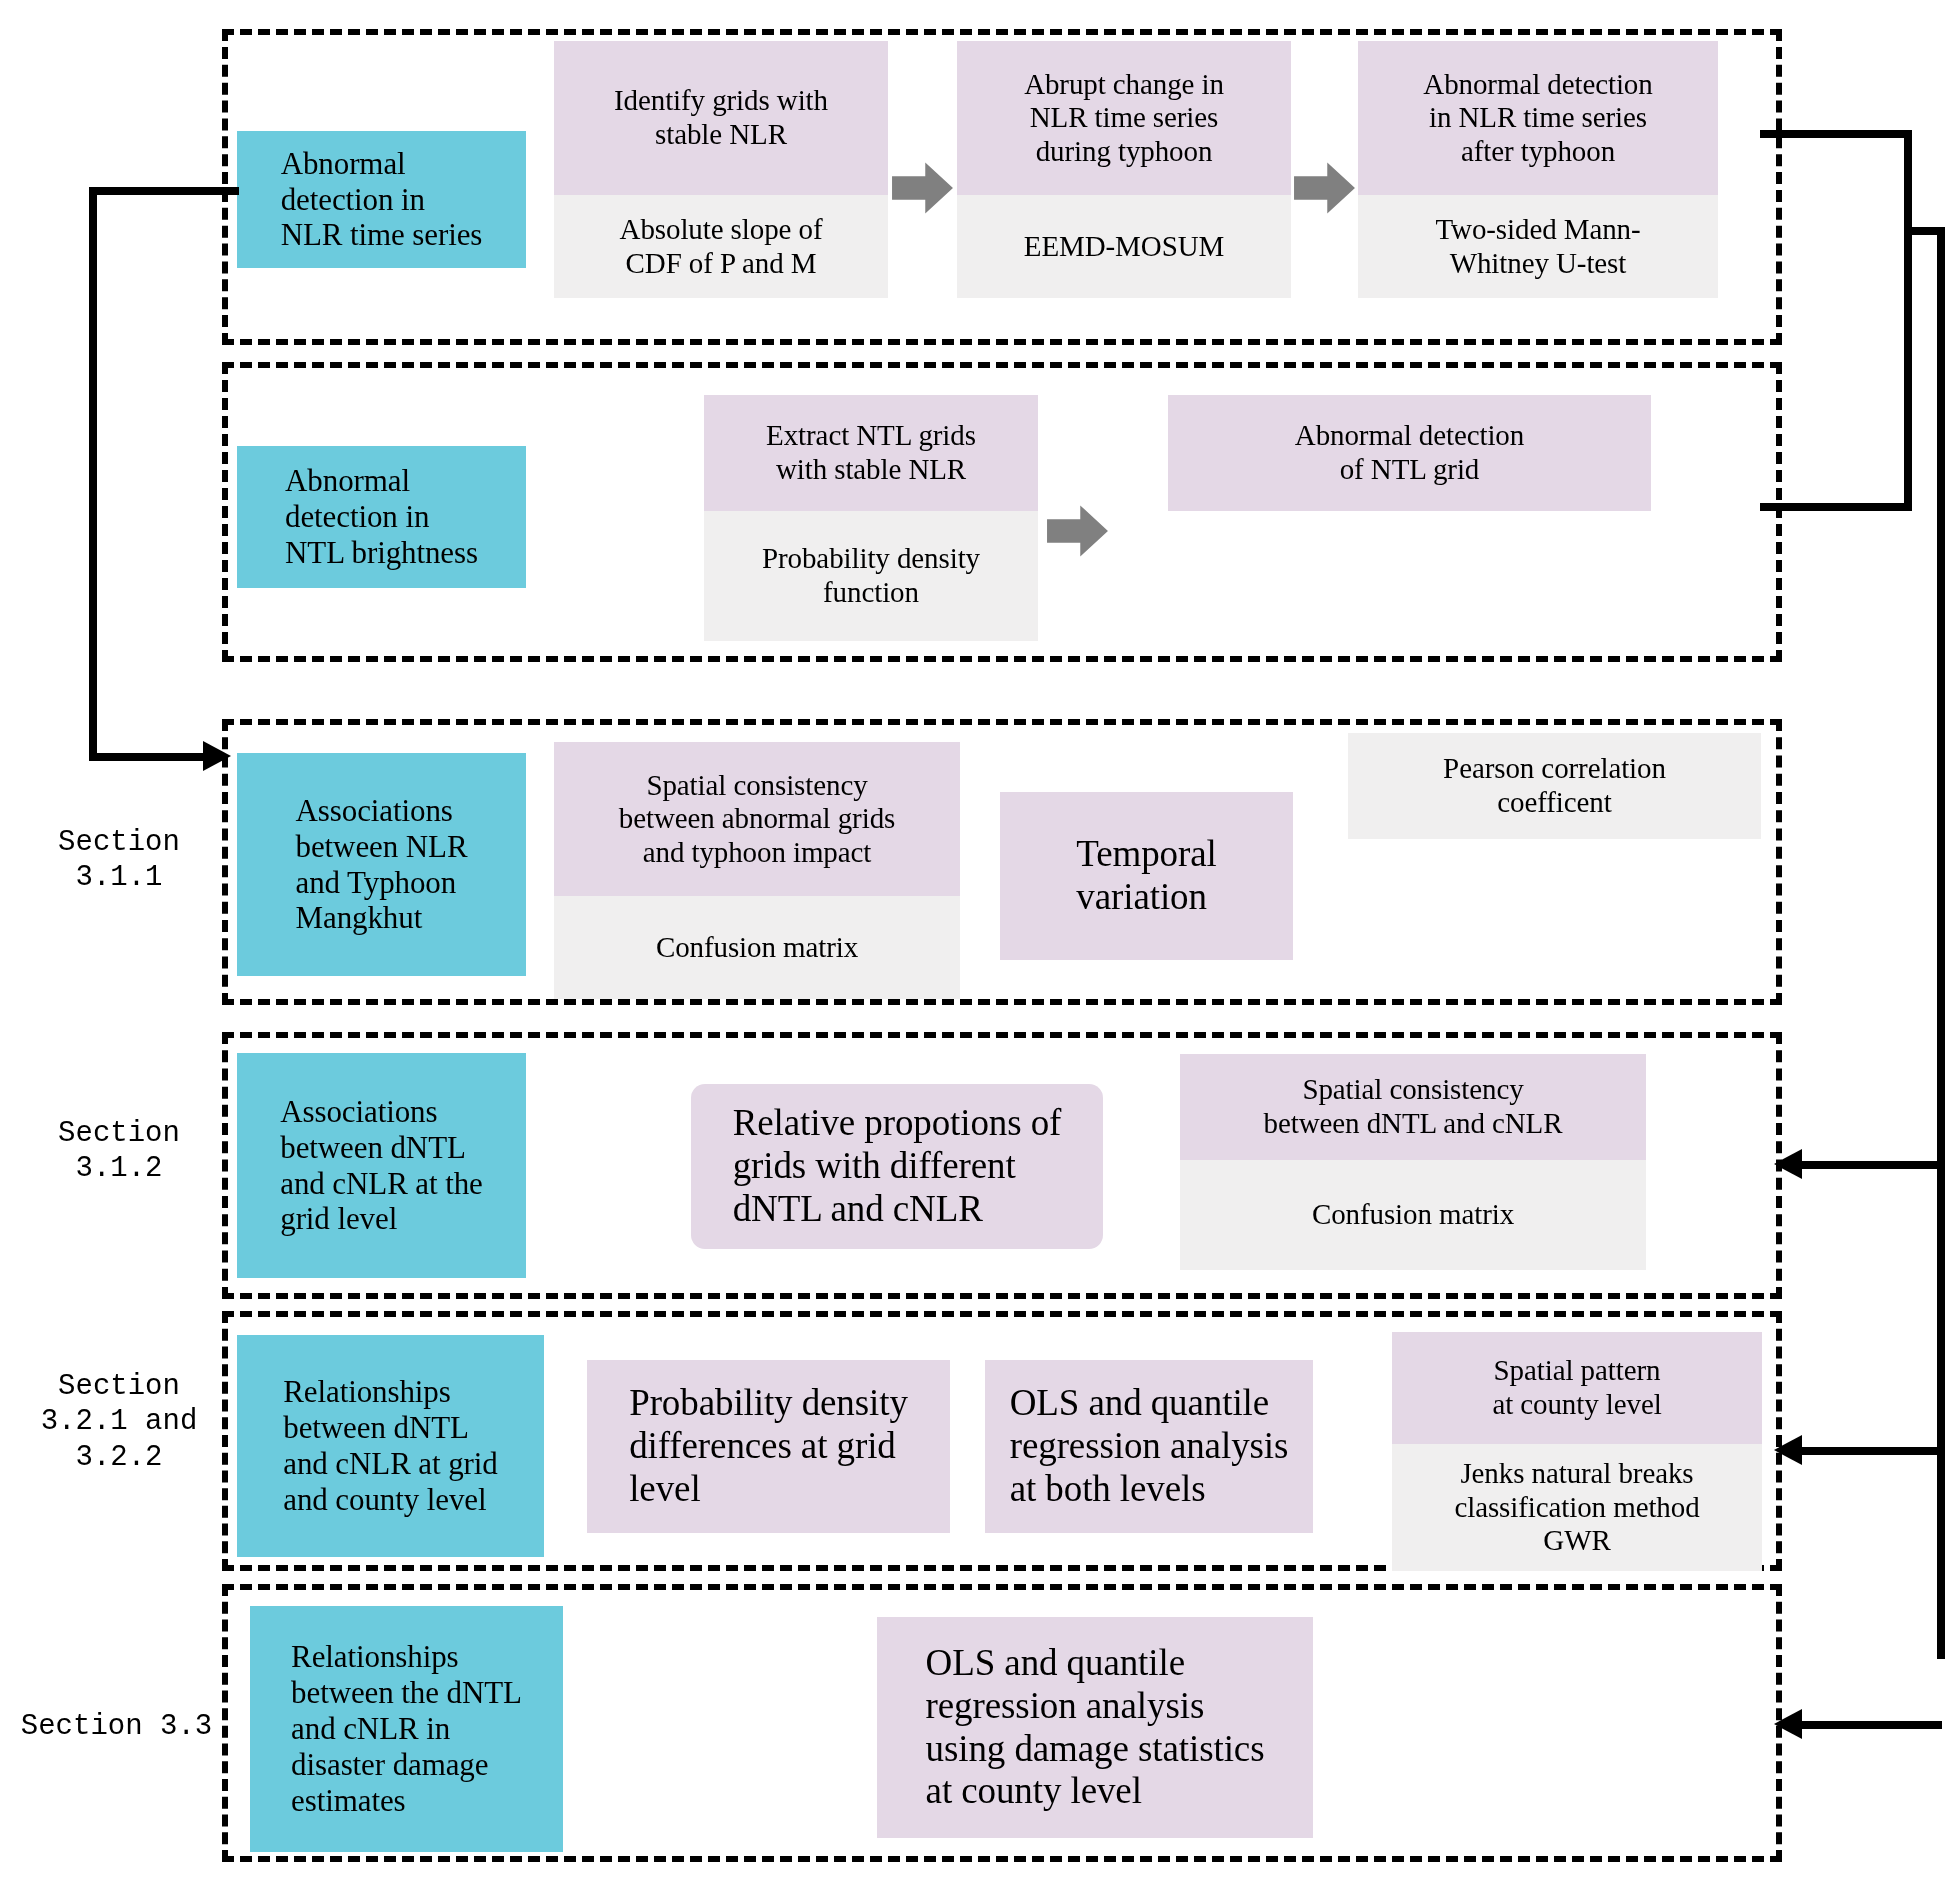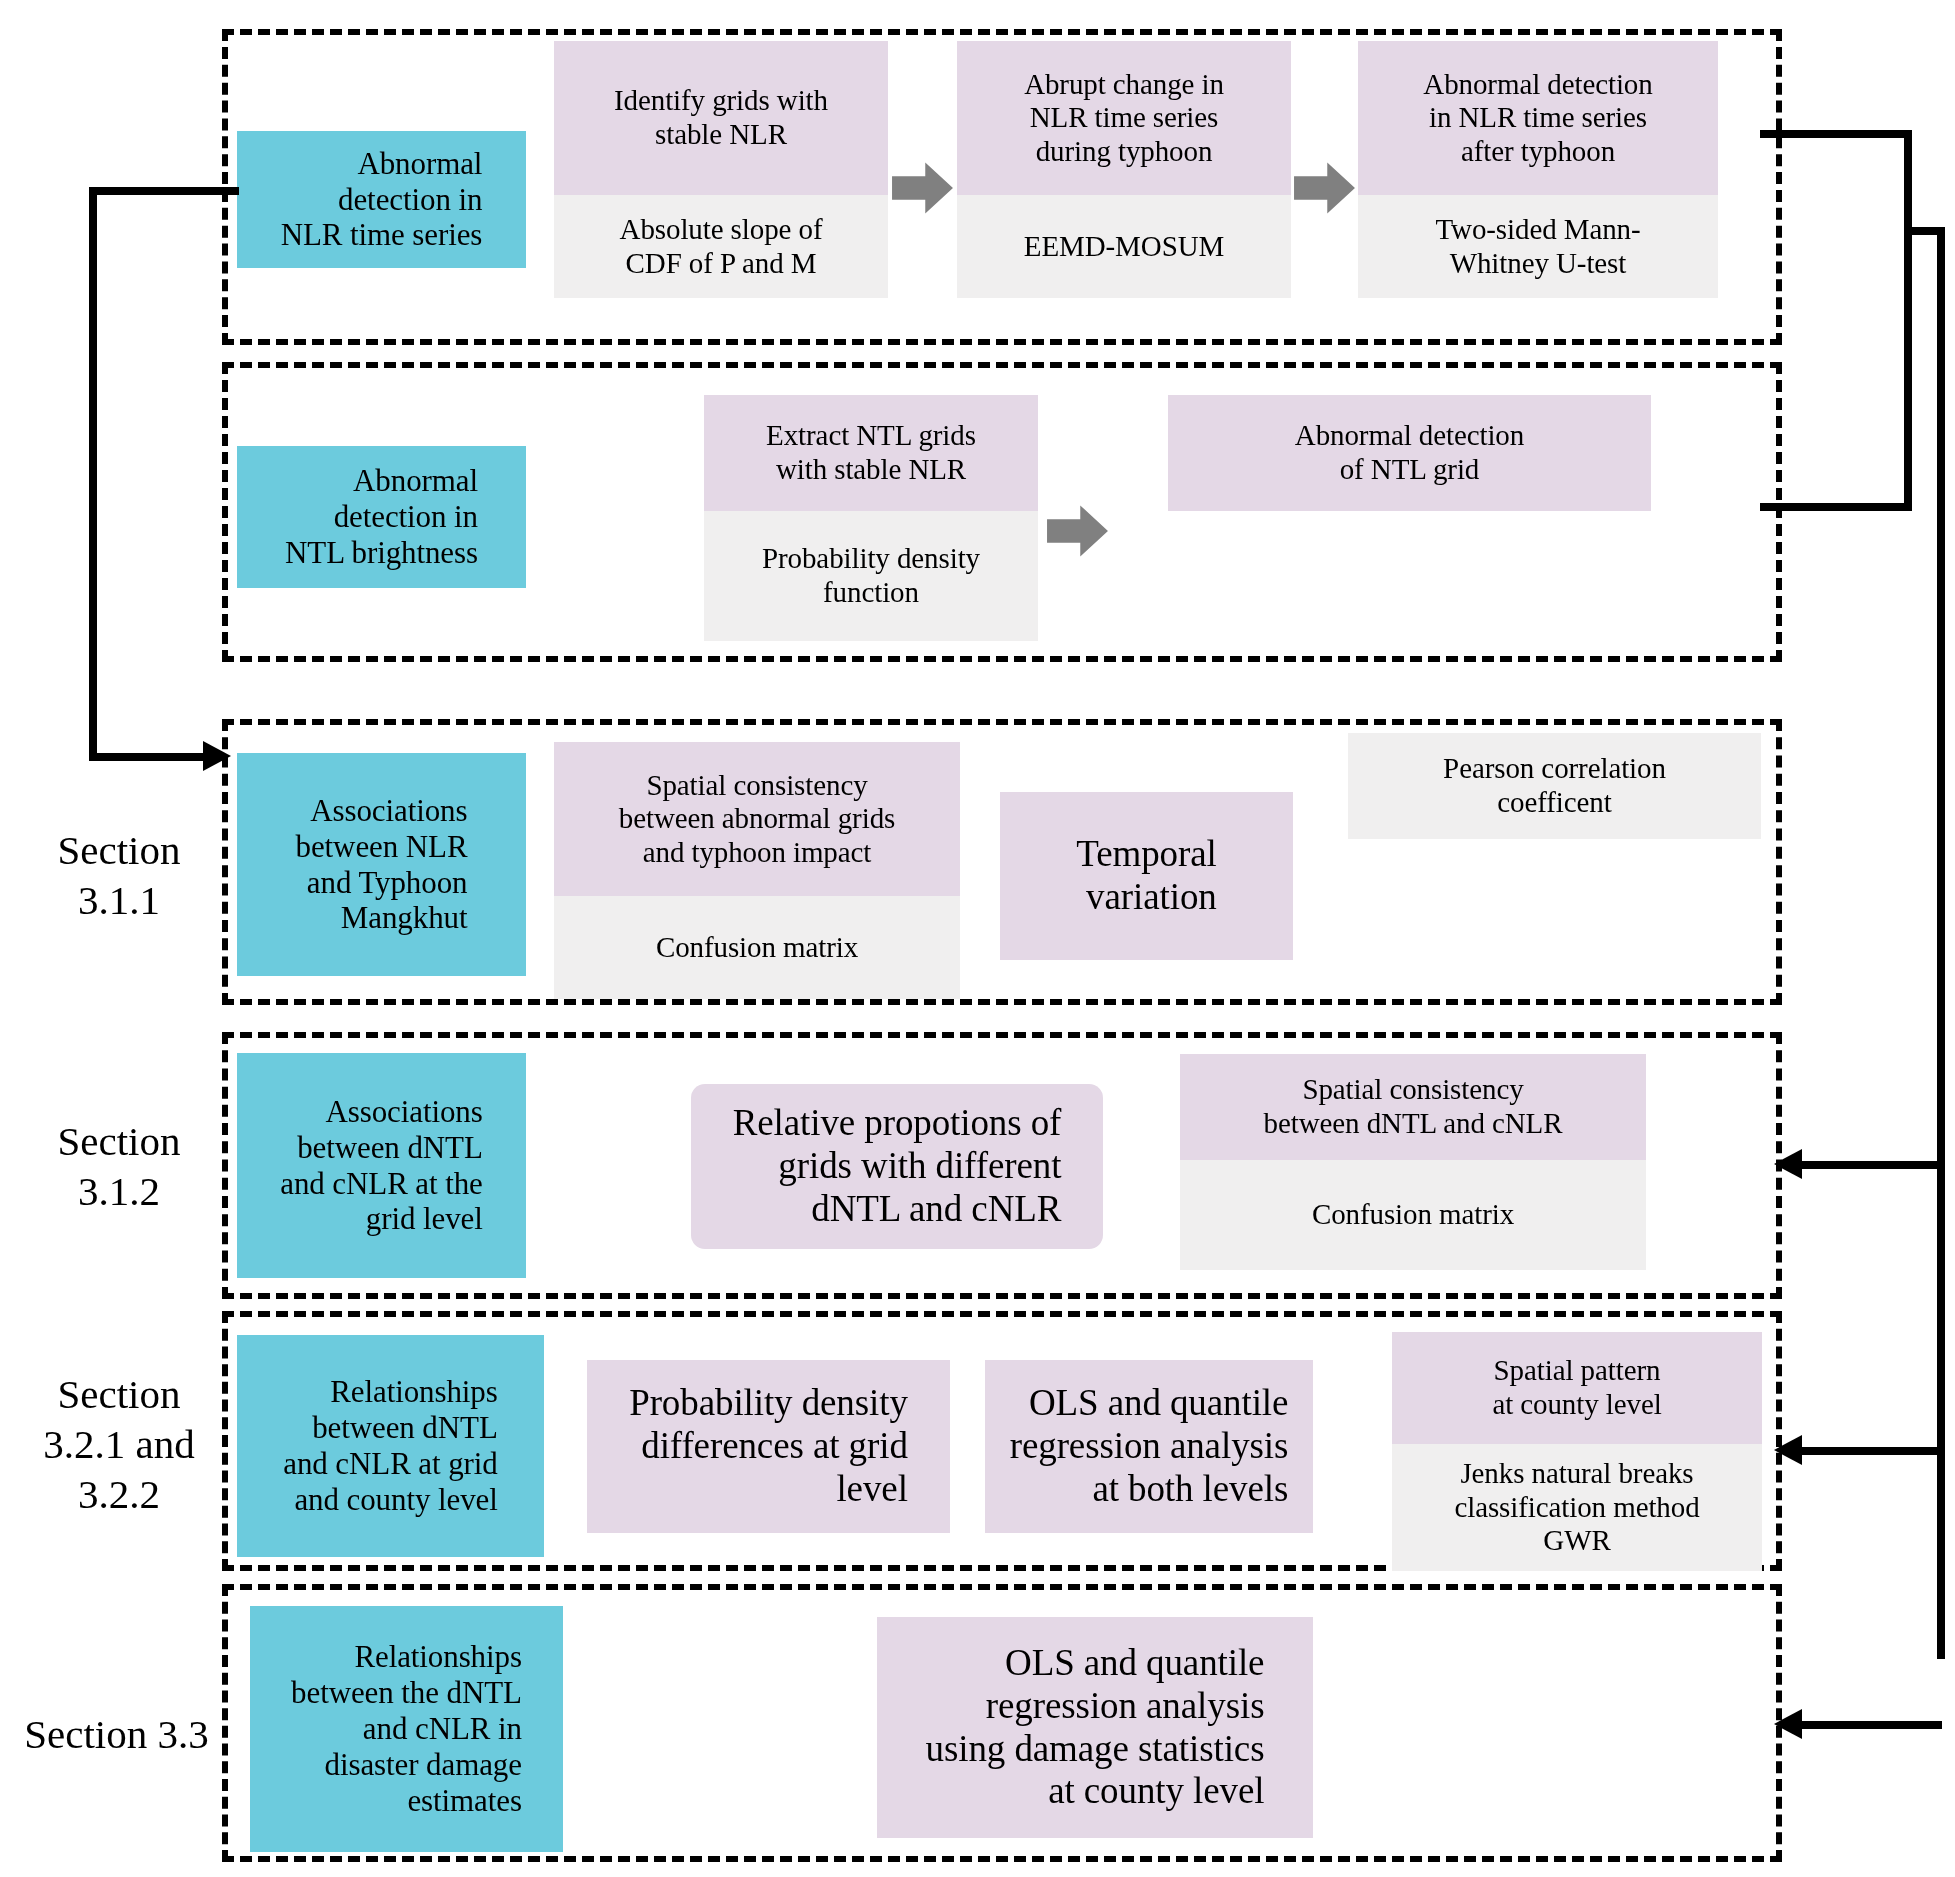--- a/index.html
+++ b/index.html
@@ -20,21 +20,21 @@
   }
 
   
   .box{
     position:absolute;
     box-sizing:border-box;
     display:flex;
     flex-direction:column;
     align-items:center;
     justify-content:center;
-    text-align:right;
+    text-align:left;
     line-height:1.16;
     white-space:pre-line;
     letter-spacing:-0.1px;
   }
   .cyan{background:#6CCBDD;}
   .purple{background:#E4D8E6;}
   .gray{background:#F0EFEF;}
 
   .fs-lg{font-size:31px;}
   .fs-md{font-size:37px;}
@@ -45,23 +45,24 @@
     box-sizing:border-box;
     display:flex;align-items:center;justify-content:center;
     text-align:center;white-space:pre-line;line-height:1.16;
     font-size:29px;letter-spacing:-0.1px;
   }
 
   
   .seclabel{
     position:absolute;
     text-align:center;
-    font-size:41px;
+    font-size:29px;
     line-height:1.22;
     white-space:pre-line;
+    font-family:Liberation Mono, monospace;
   }
 
   
   .fatarrow{position:absolute;}
 
   
   .ln{position:absolute;background:#000;}
   .arrowhead{position:absolute;width:0;height:0;}
   .ah-right{
     border-top:15.4px solid transparent;

